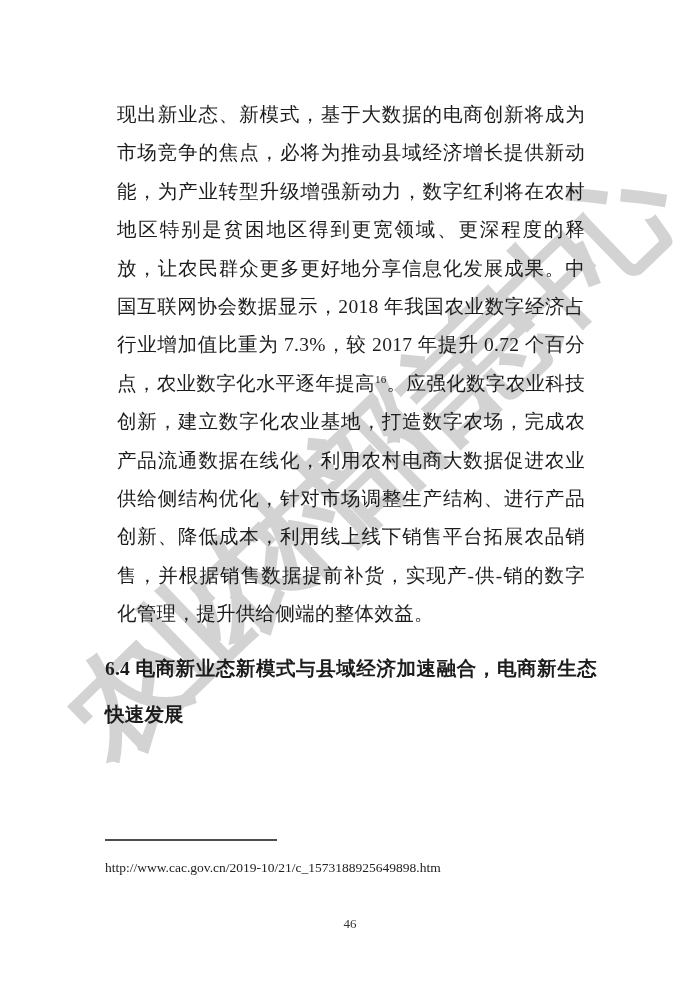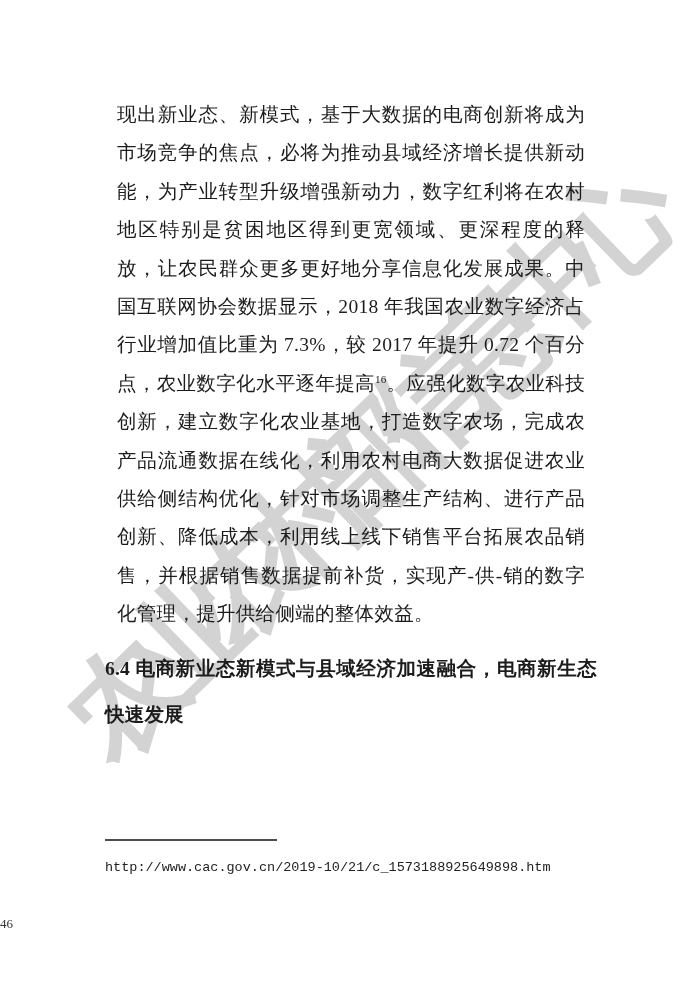--- a/index.html
+++ b/index.html
@@ -91,29 +91,30 @@
   .footnote-line sup {
     font-size: 9px;
     vertical-align: super;
     line-height: 0;
     margin-right: 6px;
     font-family: "Liberation Serif", serif;
   }
   .footnote-url {
     margin-top: 19px;
     font-size: 13.5px;
-    font-family: Liberation Mono, monospace;
+    font-family: Liberation Serif, serif;
     color: #222222;
   }
   
   .page-number {
     position: absolute;
     left: 0;
     right: 0;
     top: 916px;
+    text-align: center;
     font-size: 13px;
     color: #333333;
     z-index: 1;
   }
 </style>
 </head>
 <body>
 
 <div class="page">
 

